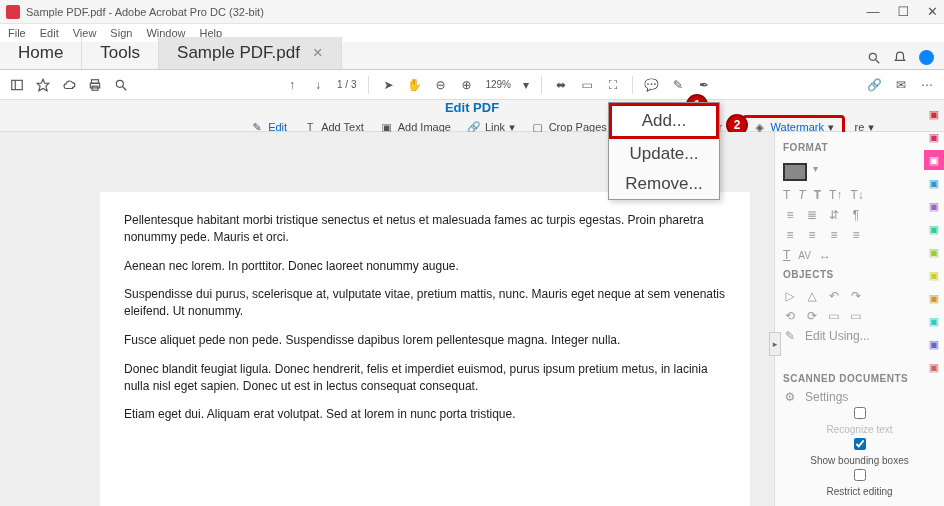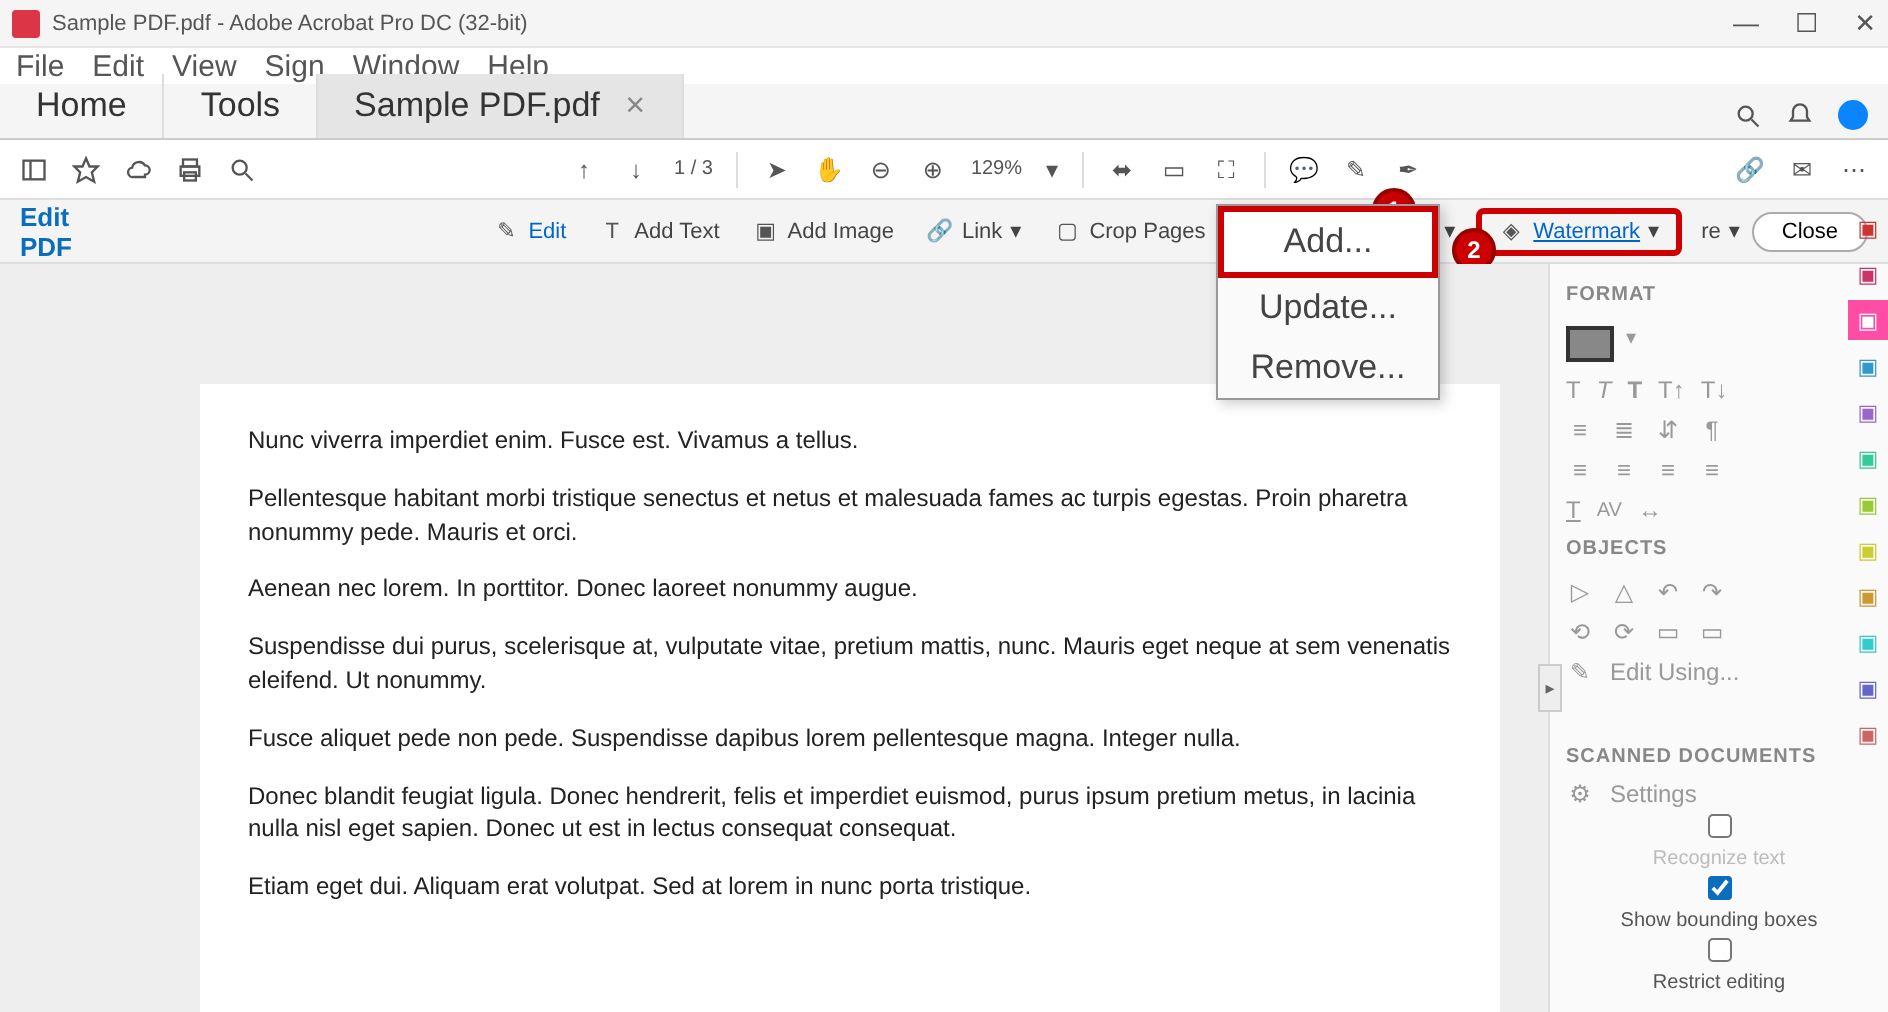--- a/index.html
+++ b/index.html
@@ -1,33 +1,33 @@
 <!DOCTYPE html>
 <html><head>
 <meta charset="utf-8">
 <style>
 * { margin: 0; padding: 0; box-sizing: border-box; font-family: "Segoe UI", Arial, sans-serif; }
 body { width: 944px; height: 506px; background: #fff; overflow: hidden; font-size: 12px; color: #333; }
 .titlebar { height: 24px; display: flex; align-items: center; padding: 2px 6px; background: #f5f5f5; border-bottom: 1px solid #e5e5e5; }
 .titlebar .app-icon { width: 14px; height: 14px; background: #dc3545; margin-right: 6px; border-radius: 2px; }
 .titlebar .title { font-size: 11px; color: #555; flex: 1; }
 .winbtns { display: flex; gap: 18px; align-items: center; font-size: 13px; color: #555; }
-.menubar { height: 18px; display: flex; gap: 14px; padding: 0 8px; font-size: 15px; color: #555; align-items: center; }
+.menubar { height: 18px; display: flex; gap: 14px; padding: 0 8px; font-size: 11px; color: #555; align-items: center; }
 .tabbar { height: 28px; display: flex; align-items: flex-end; background: #f5f5f5; border-bottom: 1px solid #ccc; }
 .tab { padding: 6px 18px; font-size: 17px; color: #333; cursor: pointer; border-right: 1px solid #ddd; }
 .tab.active { background: #e5e5e5; }
 .tab .x { margin-left: 8px; color: #888; }
 .tabbar .spacer { flex: 1; }
 .tabbar .righticons { display: flex; gap: 12px; padding: 0 10px 4px 0; align-items: center; }
 .circ-icon { width: 15px; height: 15px; border-radius: 50%; display: inline-block; }
 .toolbar2 { height: 30px; display: flex; align-items: center; padding: 0 10px; border-bottom: 1px solid #ddd; gap: 14px; color: #555; }
 .toolbar2 .group { display: flex; gap: 12px; align-items: center; }
 .toolbar2 .pageinfo { font-size: 10px; }
 .sep { width: 1px; height: 18px; background: #ddd; }
-.editbar { height: 32px; display: flex; align-items: center; background: #f4f4f4; border-bottom: 1px solid #ddd; padding: 0 10px; position: relative; }
+.editbar { height: 32px; display: flex; align-items: center; background: #f4f4f4; border-bottom: 1px solid #ddd; padding: 0 10px; position: relative; flex-direction: column; }
 .editbar .lbl { color: #0a6ebd; font-weight: 600; font-size: 13px; }
 .editbar .tools { display: flex; gap: 4px; margin-left: 180px; align-items: center; }
 .tbtn { display: flex; align-items: center; gap: 4px; padding: 3px 6px; font-size: 11px; color: #444; cursor: pointer; white-space: nowrap; }
 .tbtn svg, .ico svg { display: block; }
 .ico { display: inline-flex; width: 14px; height: 14px; align-items: center; justify-content: center; color: #555; }
 .watermark-btn { border: 3px solid #c00; border-radius: 4px; padding: 2px 8px; position: relative; }
 .watermark-btn a { color: #0066cc; text-decoration: underline; }
 .callout { position: absolute; width: 22px; height: 22px; background: #c00; color: #fff; border-radius: 50%; display: flex; align-items: center; justify-content: center; font-size: 12px; font-weight: bold; border: 2px solid #900; }
 .closebtn { margin-left: auto; border: 1px solid #aaa; border-radius: 12px; padding: 3px 14px; font-size: 11px; background: #fff; }
 .dropdown { position: absolute; top: 102px; left: 608px; width: 112px; background: #fafafa; border: 1px solid #999; box-shadow: 2px 2px 6px rgba(0,0,0,0.2); z-index: 10; }
@@ -209,21 +209,20 @@
 <div class="dropdown">
   <div class="item hl">Add...</div>
   <div class="item">Update...</div>
   <div class="item">Remove...</div>
 </div>
 <div class="callout" style="top:114px; left:726px">2</div>
 
 <div class="main">
   <div class="doc">
     <div class="page">
-      <p>Nunc viverra imperdiet enim. Fusce est. Vivamus a tellus.</p>
       <p>Pellentesque habitant morbi tristique senectus et netus et malesuada fames ac turpis egestas. Proin pharetra nonummy pede. Mauris et orci.</p>
       <p>Aenean nec lorem. In porttitor. Donec laoreet nonummy augue.</p>
       <p>Suspendisse dui purus, scelerisque at, vulputate vitae, pretium mattis, nunc. Mauris eget neque at sem venenatis eleifend. Ut nonummy.</p>
       <p>Fusce aliquet pede non pede. Suspendisse dapibus lorem pellentesque magna. Integer nulla.</p>
       <p>Donec blandit feugiat ligula. Donec hendrerit, felis et imperdiet euismod, purus ipsum pretium metus, in lacinia nulla nisl eget sapien. Donec ut est in lectus consequat consequat.</p>
       <p>Etiam eget dui. Aliquam erat volutpat. Sed at lorem in nunc porta tristique.</p>
     </div>
   </div>
 
   <div class="rside">

